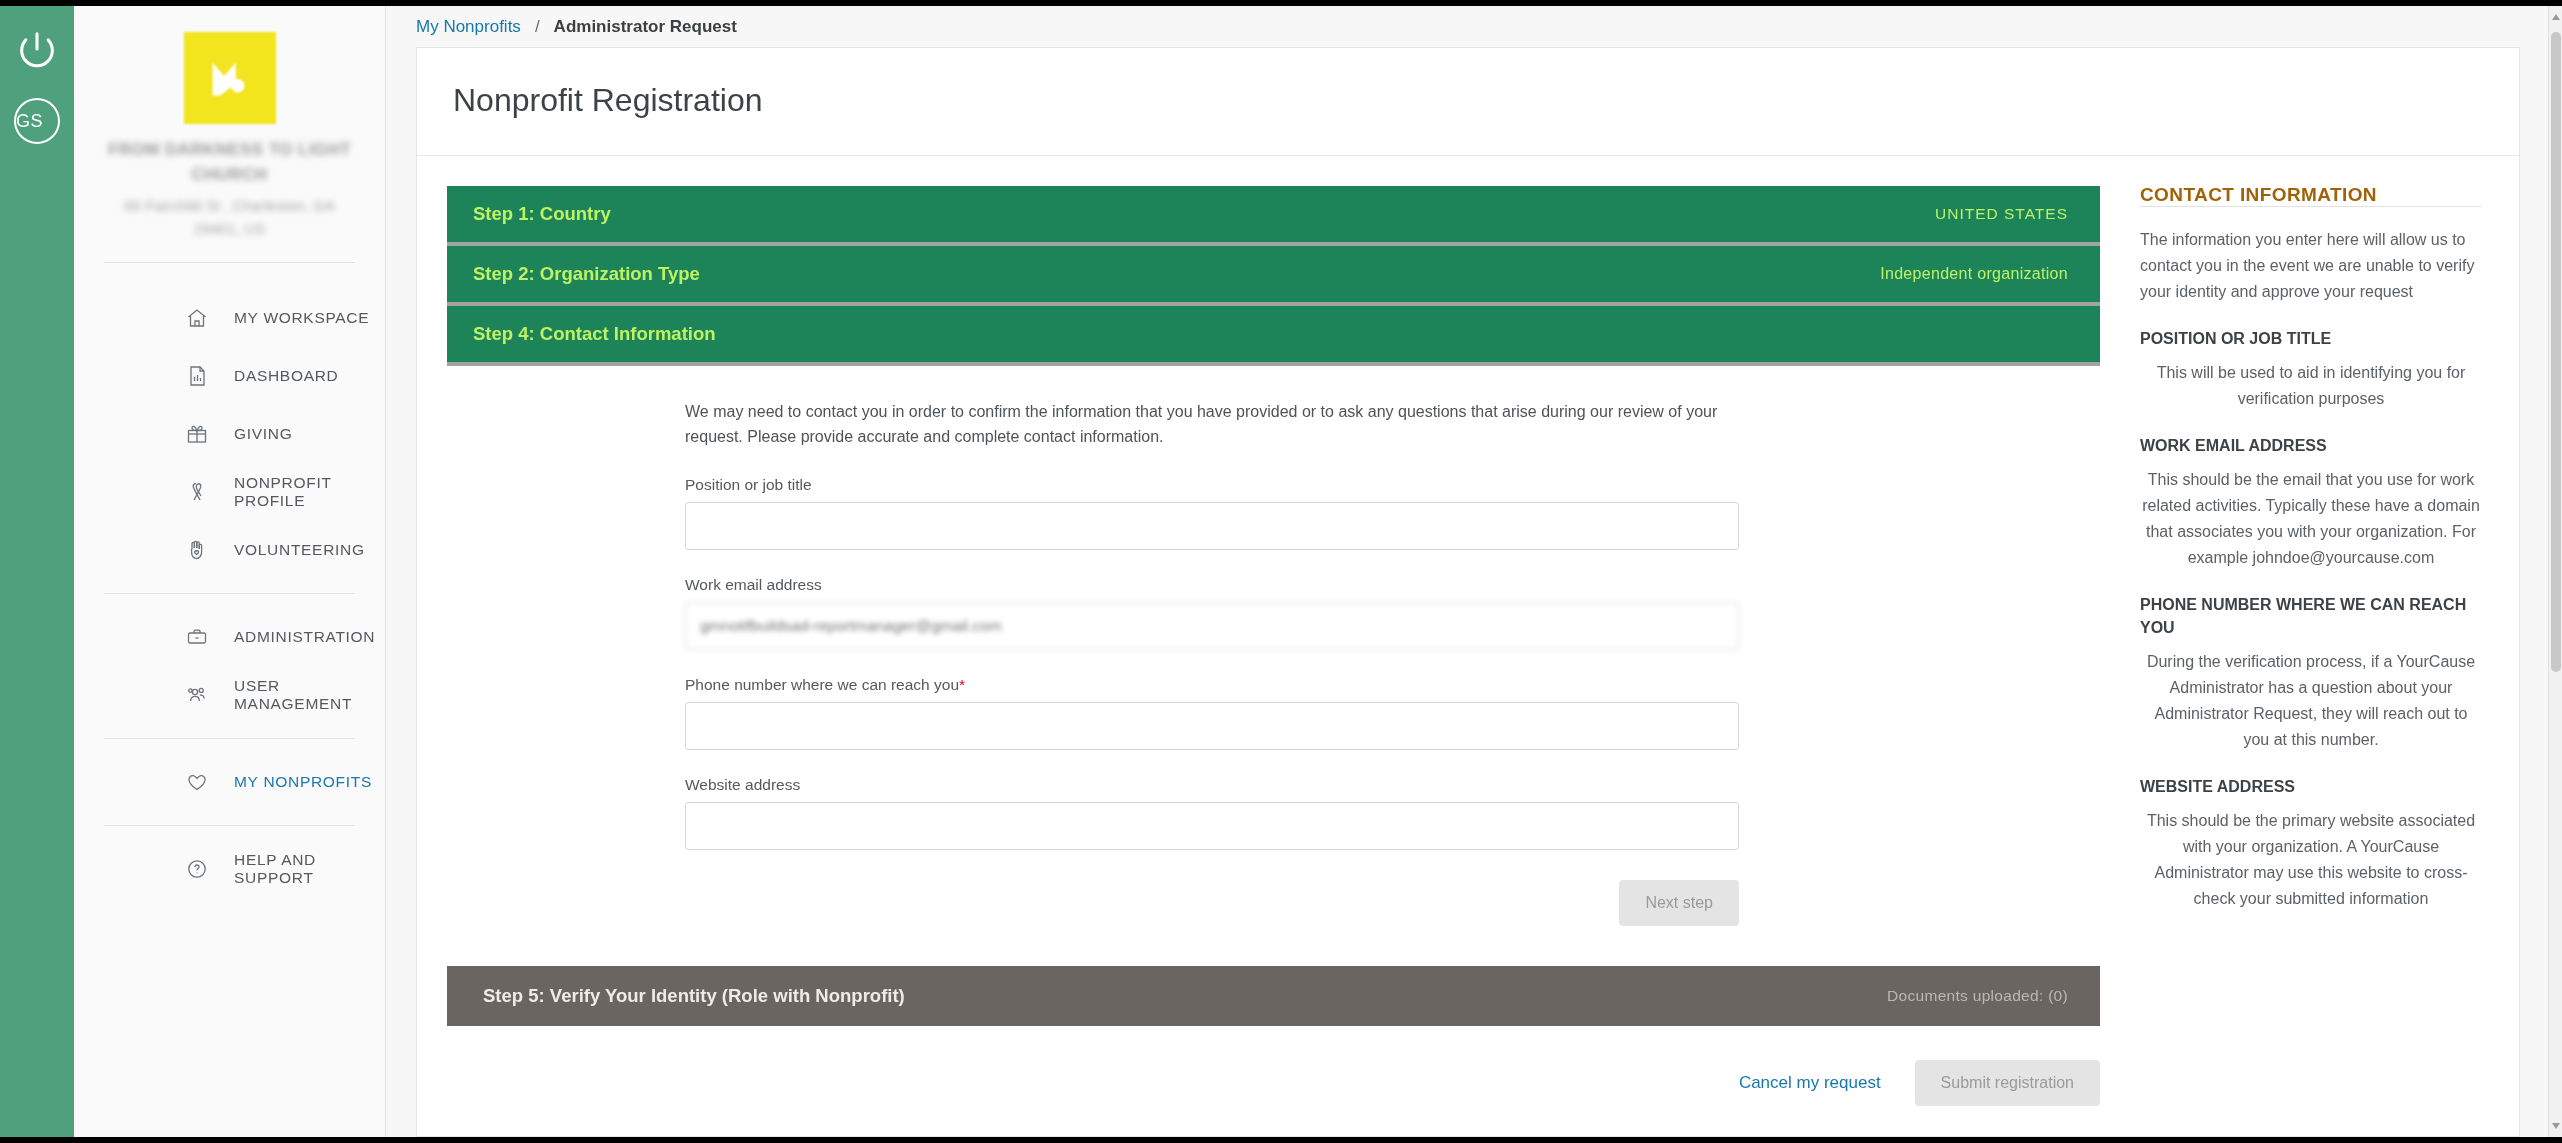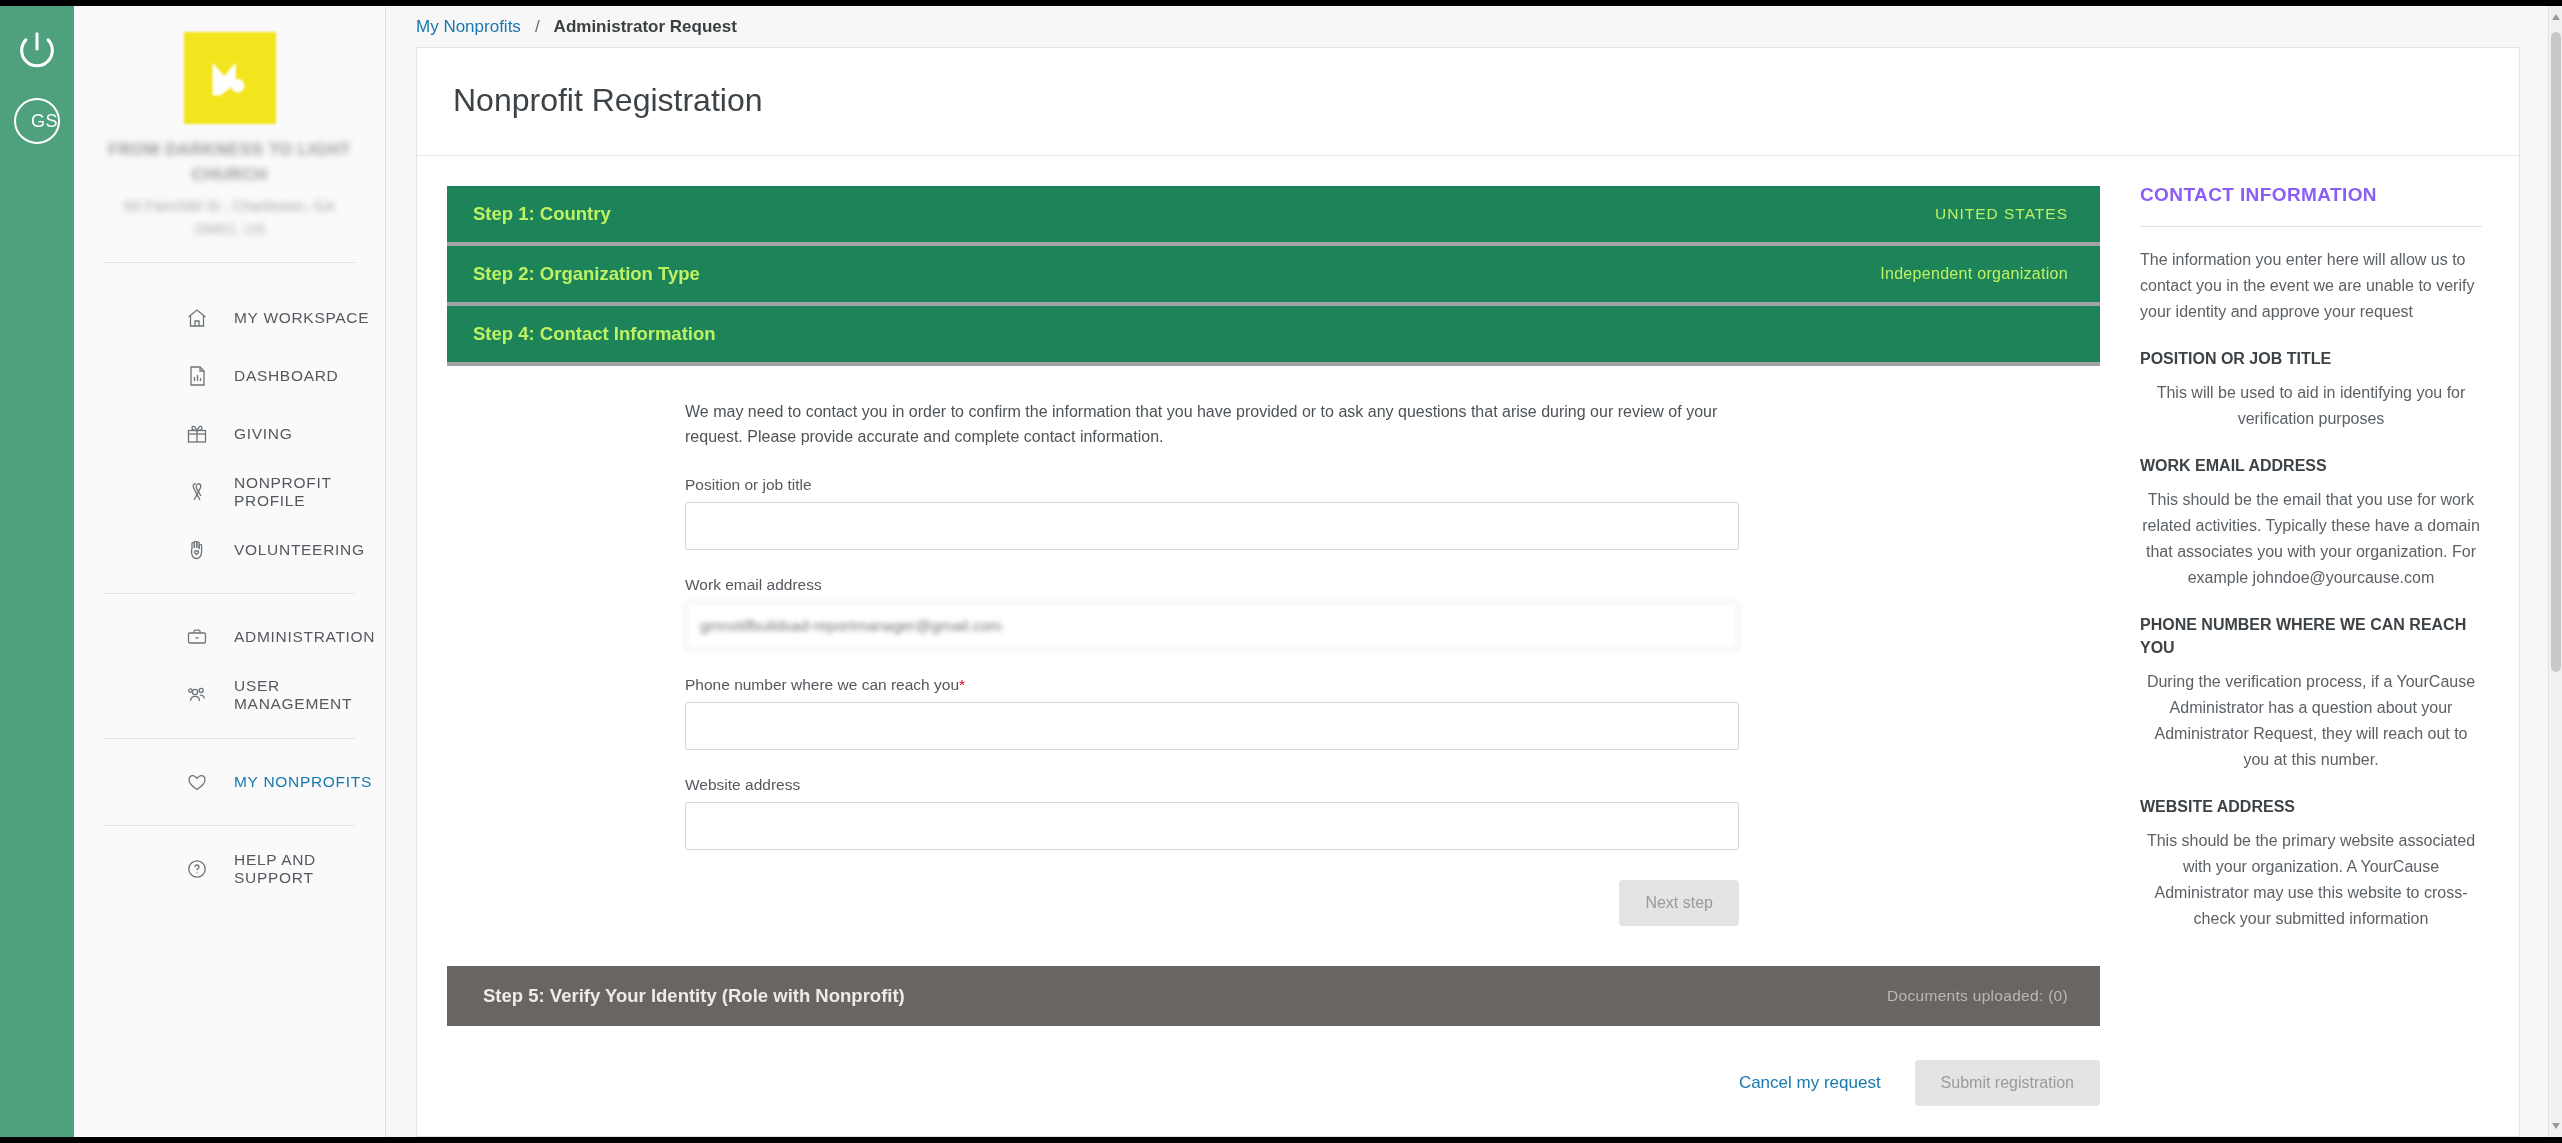--- a/index.html
+++ b/index.html
@@ -31,21 +31,21 @@
   .rail-icon {
     width: 46px; height: 46px;
     margin-bottom: 24px;
     display: flex; align-items: center; justify-content: center;
     color: #ffffff;
   }
   .avatar-circle {
     width: 46px; height: 46px;
     border: 2px solid #ffffff;
     border-radius: 50%;
-    display: flex; align-items: center; justify-content: flex-end;
+    display: flex; align-items: center; justify-content: flex-start;
     color: #ffffff;
     font-size: 18px;
     letter-spacing: .5px;
     margin-bottom: 24px;
   }
   .hamburger { width: 30px; }
   .hamburger span {
     display: block; height: 3px; background: #fff;
     margin: 5px 0; border-radius: 1px;
   }
@@ -218,23 +218,23 @@
   }
   .link-btn {
     background: none; border: none;
     color: #1778ad; font-size: 17px;
     font-family: "Liberation Sans", sans-serif;
     cursor: pointer;
   }
 
   
   .info-title {
-    font-size: 19px; font-weight: 700; color: #8b5cf6;
+    font-size: 19px; font-weight: 700; color: #a16207;
     letter-spacing: .4px;
-    padding-bottom: 20px;
+    padding-bottom: 0;
     border-bottom: 1px solid #e2e2e2;
     text-transform: uppercase;
   }
   .info-para {
     margin-top: 20px;
     font-size: 16px; color: #5c6166; line-height: 1.62;
   }
   .info-head {
     margin-top: 22px;
     font-size: 16px; font-weight: 700; color: #3d4246;

